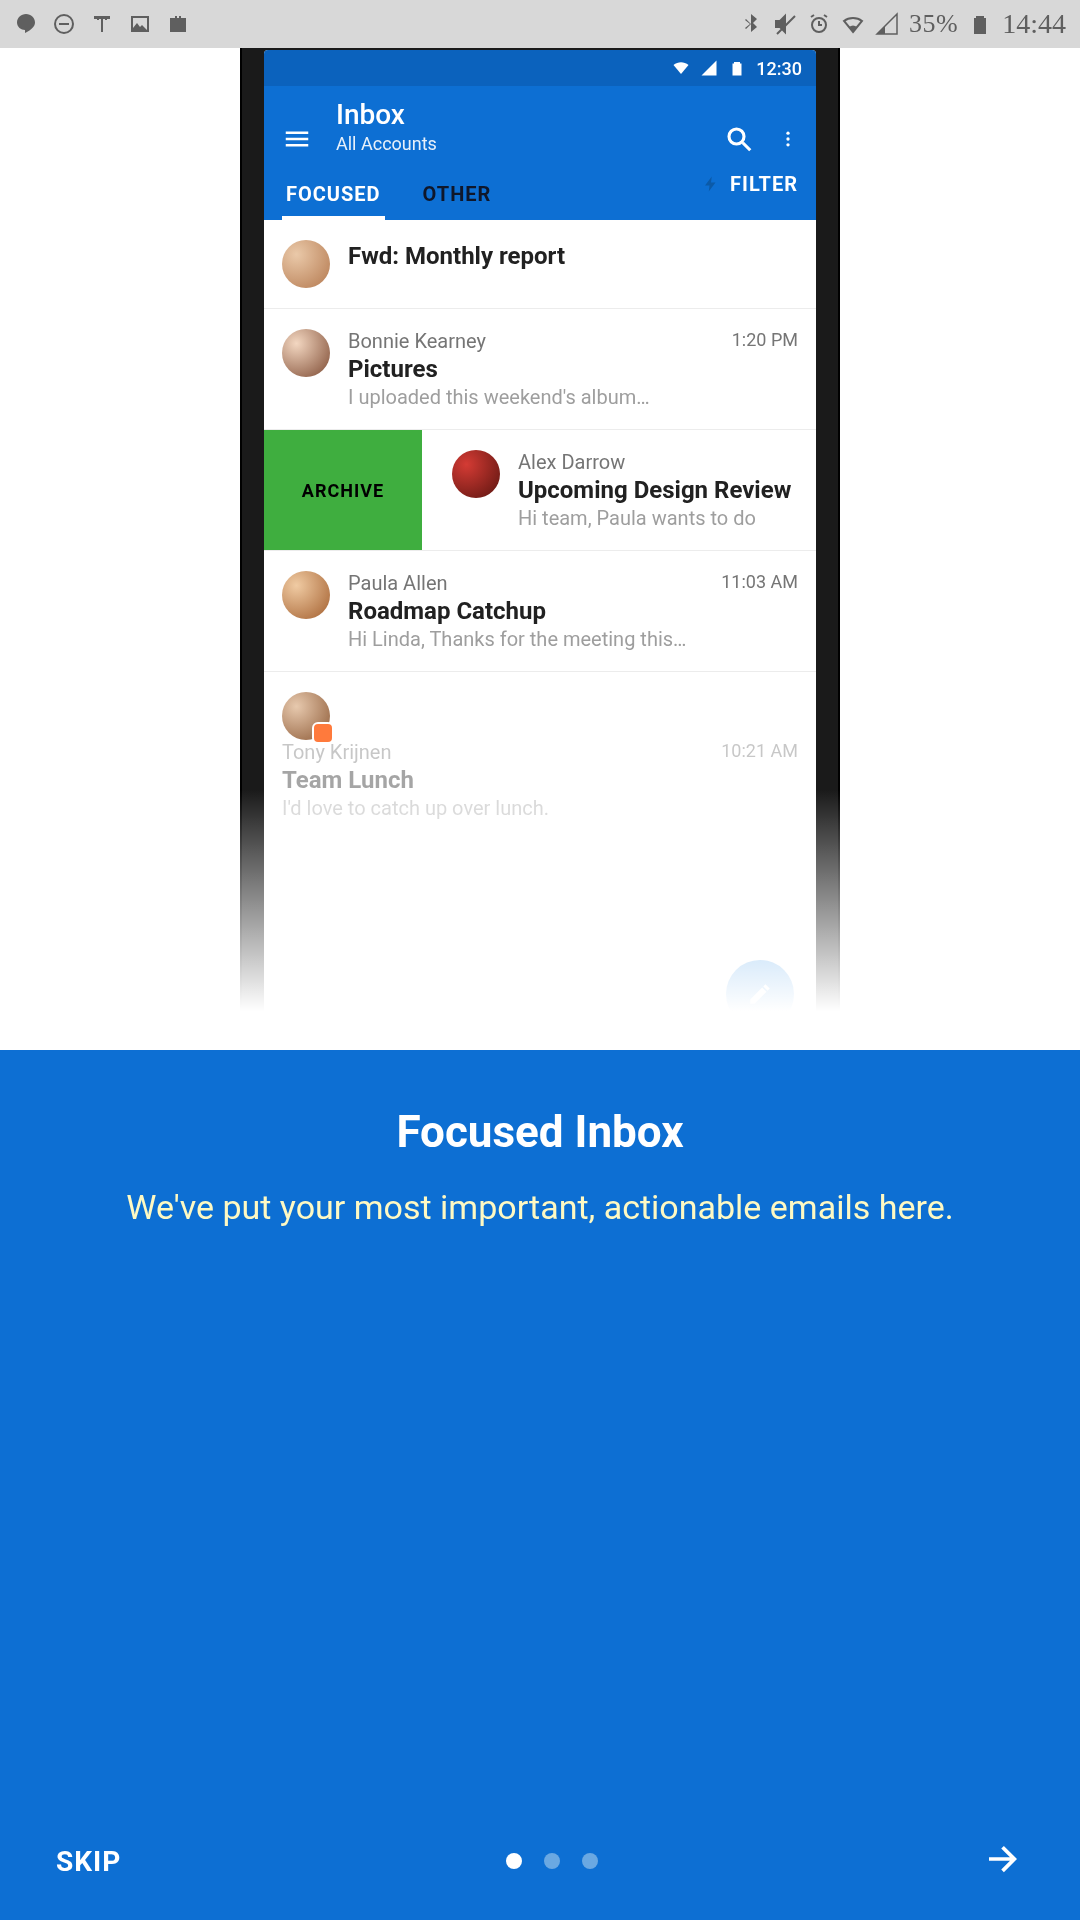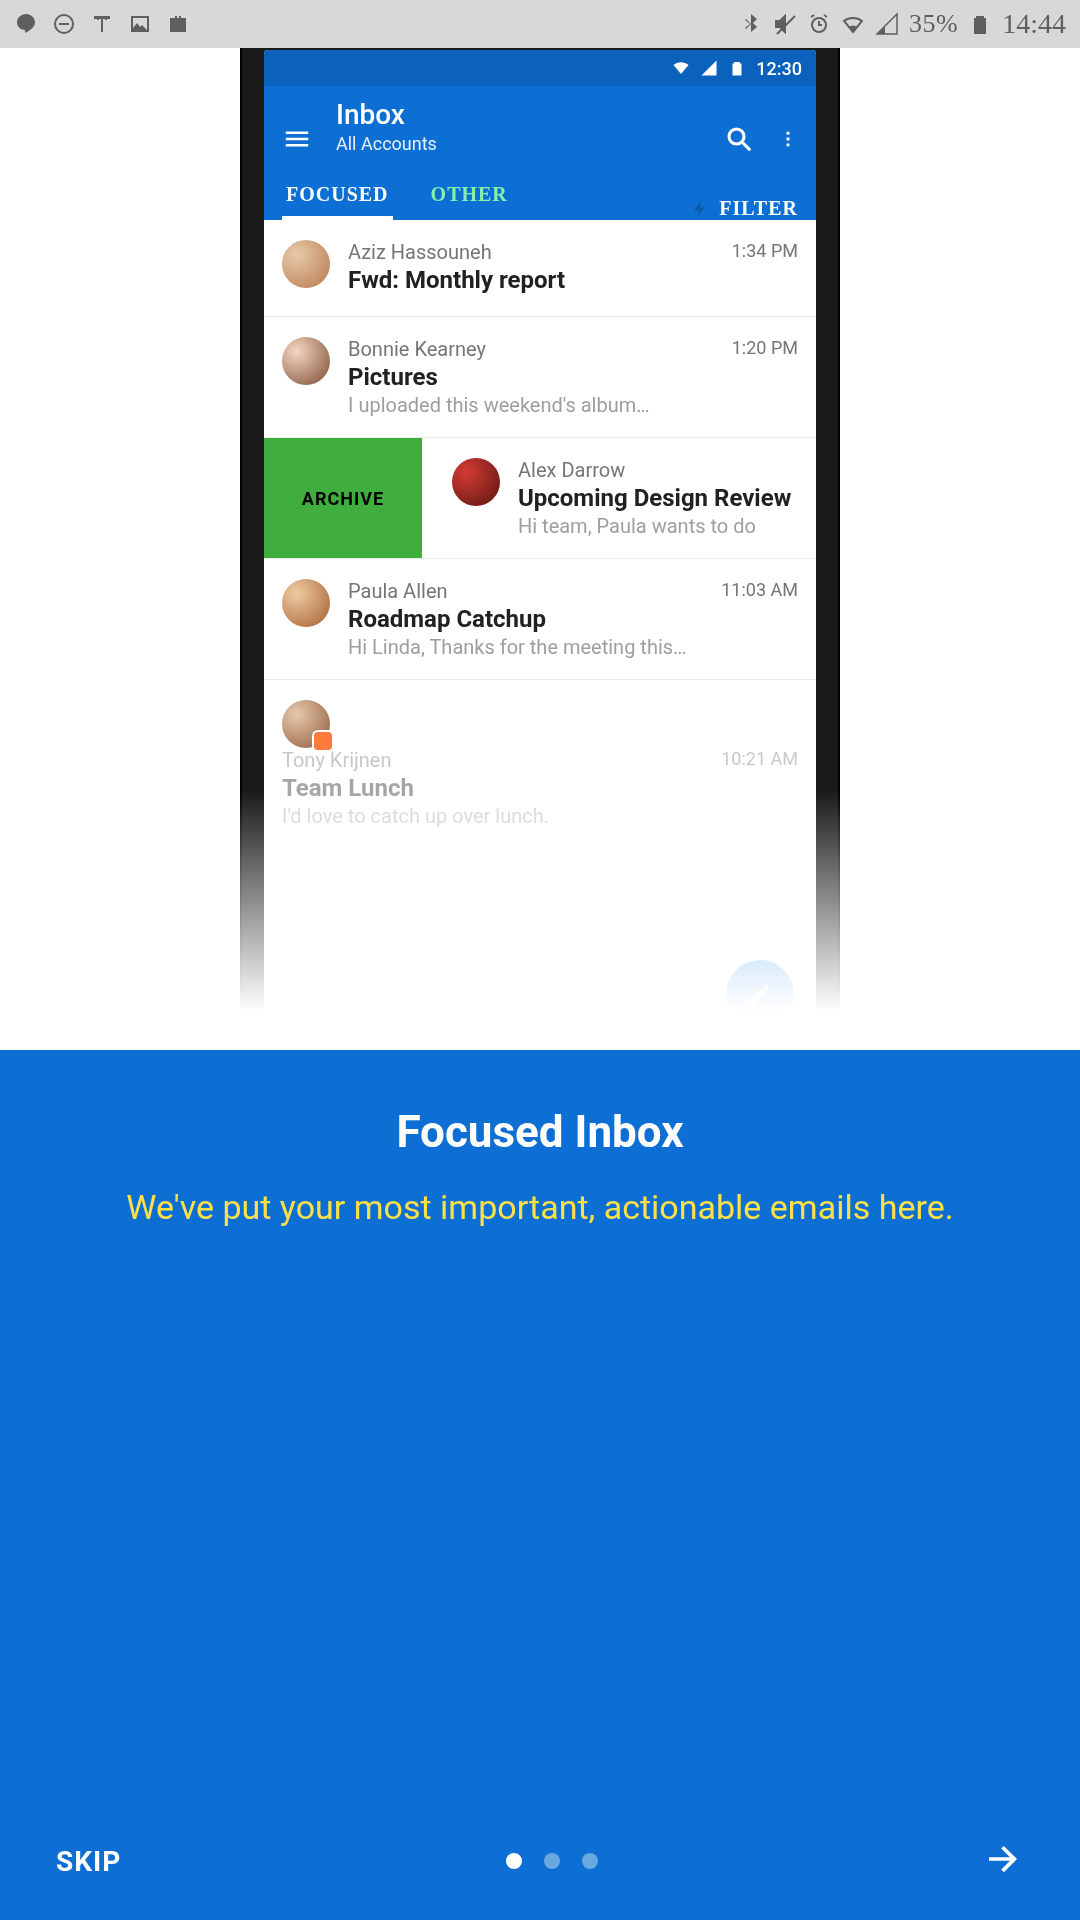--- a/index.html
+++ b/index.html
@@ -26,22 +26,22 @@
   .inner-status .time { font-size:18px; font-weight:500; }
 
   
   .toolbar { background:#0d6fd3; color:#fff; padding:12px 18px 0 18px; }
   .toolbar .row1 { display:flex; align-items:flex-end; gap:24px; }
   .toolbar .titles { flex:1; }
   .toolbar .title { font-size:28px; font-weight:500; }
   .toolbar .sub   { font-size:18px; opacity:.9; margin-top:2px; }
   .toolbar .ico { width:30px; height:30px; fill:#fff; }
 
-  .tabs { display:flex; align-items:flex-end; margin-top:18px; height:48px;font-family:Liberation Serif, serif; }
-  .tabs .tab { font-size:20px; font-weight:700; letter-spacing:1px; color:#86efac; padding:0 4px; height:100%; display:flex; align-items:center; border-bottom:4px solid transparent; margin-right:34px; }
+  .tabs { display:flex; align-items:flex-start; margin-top:18px; height:48px; }
+  .tabs .tab { font-size:20px; font-weight:700; letter-spacing:1px; color:#0f172a; padding:0 4px; height:100%; display:flex; align-items:center; border-bottom:4px solid transparent; margin-right:34px; }
   .tabs .tab.active { color:#fff; border-bottom-color:#fff; }
   .tabs .spacer { flex:1; }
   .tabs .filter { display:flex; align-items:center; gap:10px; color:#fff; font-size:20px; font-weight:700; letter-spacing:1px; }
   .tabs .bolt { width:18px; height:18px; fill:#0b5aa8; }
 
   
   .list { background:#fff; }
   .msg { display:flex; padding:20px 18px 20px 18px; gap:18px; border-bottom:1px solid #ececec; position:relative; }
   .avatar { width:48px; height:48px; border-radius:50%; flex-shrink:0; }
   .msg-body { flex:1; min-width:0; }
@@ -59,21 +59,21 @@
 
   .fab { position:absolute; right:22px; bottom:22px; width:68px; height:68px; border-radius:50%; background:#5ea9ec; display:flex; align-items:center; justify-content:center; }
   .fab svg { width:26px; height:26px; fill:#fff; }
 
   
   .fader { position:absolute; bottom:0; left:0; right:0; height:260px; background:linear-gradient(to bottom, rgba(255,255,255,0) 0%, #fff 85%); pointer-events:none; }
 
   
   .banner { position:absolute; left:0; right:0; bottom:0; top:1050px; background:#0d6fd3; color:#fff; text-align:center; padding:56px 60px 0; }
   .banner h1 { font-size:44px; font-weight:700; }
-  .banner p  { font-size:34px; color:#fde047; margin-top:26px; line-height:1.4; font-weight:400; }
+  .banner p  { font-size:34px; color:#fef9c3; margin-top:26px; line-height:1.4; font-weight:400; }
 
   .footer { position:absolute; bottom:36px; left:0; right:0; display:flex; align-items:center; padding:0 56px; }
   .footer .skip { font-size:28px; font-weight:700; color:#fff; letter-spacing:1px;text-align:right; }
   .footer .dots { flex:1; display:flex; justify-content:center; gap:22px; }
   .footer .dot  { width:16px; height:16px; border-radius:50%; background:#6aa8e2; }
   .footer .dot.active { background:#fff; }
   .footer .next svg { width:42px; height:42px; fill:#fff; }
 
   
   .av1 { background: radial-gradient(circle at 30% 30%, #eac9a9, #b4794f); }
@@ -180,24 +180,20 @@
               </svg>
             <span>FILTER</span>
           </div>
         </div>
       </div>
 
       <div class="list">
         <div class="msg">
           <div class="avatar av1"></div>
           <div class="msg-body">
-            <div class="msg-top">
-                <span class="sender">Aziz Hassouneh</span>
-                <span class="when">1:34 PM</span>
-              </div>
             <div class="subj">Fwd: Monthly report</div>
           </div>
         </div>
         <div class="msg">
           <div class="avatar av2"></div>
           <div class="msg-body">
             <div class="msg-top">
                 <span class="sender">Bonnie Kearney</span>
                 <span class="when">1:20 PM</span>
               </div>

